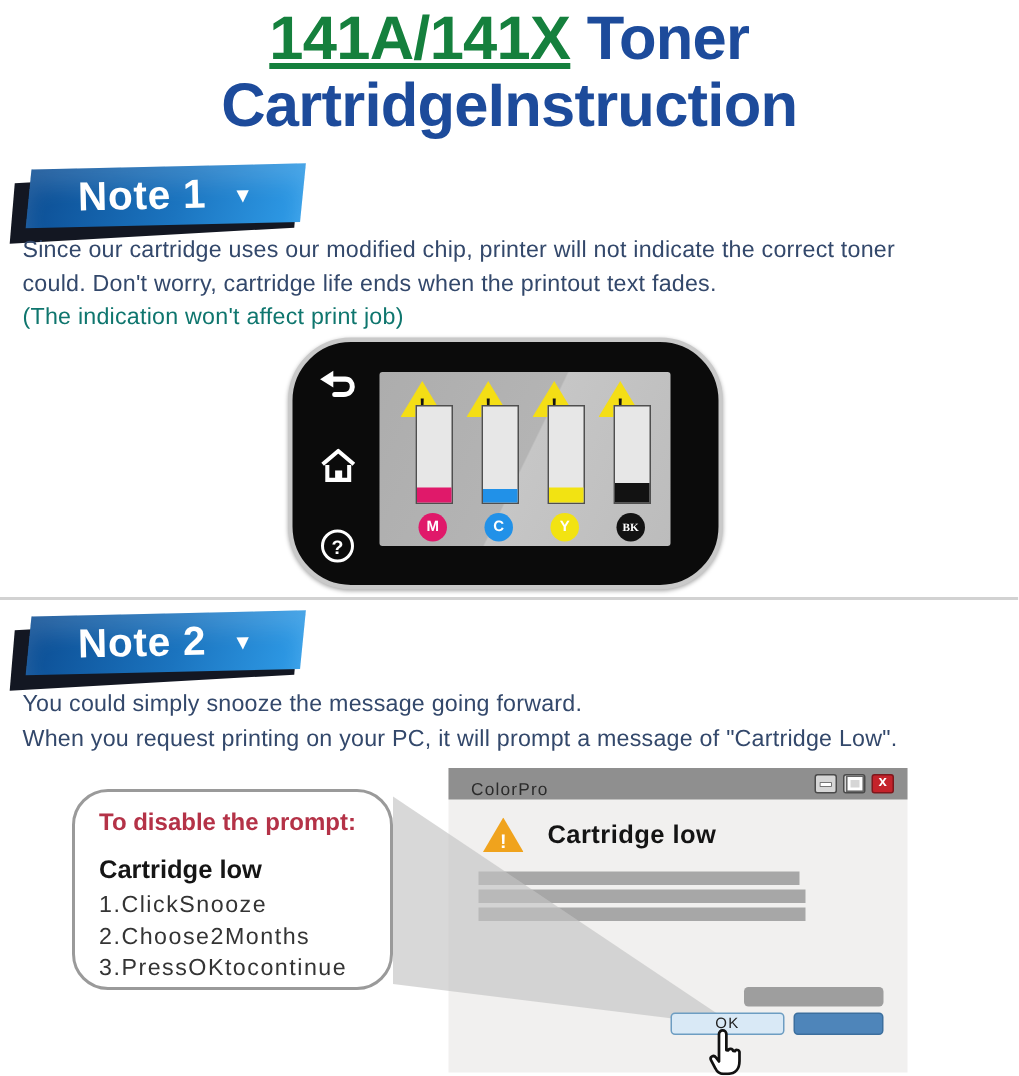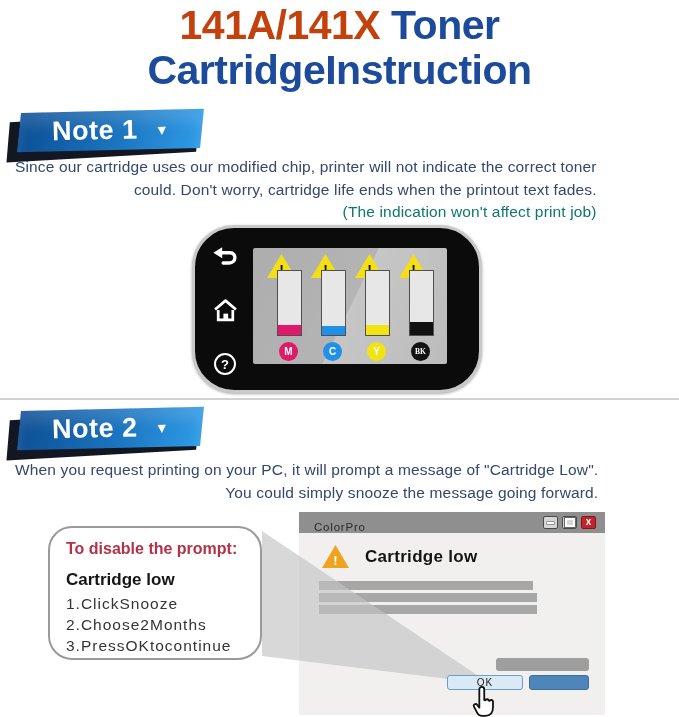--- a/index.html
+++ b/index.html
@@ -9,40 +9,40 @@
     background:#ffffff; overflow:hidden;
     font-family:"Liberation Sans", sans-serif;
   }
 
   
   .title {
     position:absolute; left:0; right:0; top:3px; text-align:center;
     font-size:41px; line-height:45px; font-weight:700; letter-spacing:-0.5px;
     color:#1d4b9b;
   }
-  .title .hl { color:#c2410c; }
+  .title .hl { color:#15803d;text-decoration:underline; }
 
   
   .note-banner { position:absolute; left:16px; width:188px; height:42px; }
   .nb-back {
     position:absolute; left:-8px; top:6px; width:190px; height:40px;
     background:#131722; transform:rotate(-3.2deg) skewX(-8deg);
   }
   .nb-face {
     position:absolute; left:3px; top:0; width:183px; height:39px;
     background:linear-gradient(103deg,#0c4d93 0%,#1b74bf 55%,#2f9ce8 100%);
     box-shadow:inset 0 12px 14px rgba(255,255,255,0.14);
     transform:rotate(-1.3deg) skewX(-7deg);
     display:flex; align-items:center; justify-content:center; gap:18px;
   }
   .nb-label { transform:skewX(7deg); color:#fff; font-size:27px; font-weight:700; letter-spacing:0.5px; }
   .nb-tri { transform:skewX(7deg); color:#fff; font-size:14px; line-height:14px; }
 
   
-  .para { position:absolute; left:15px; font-size:15.5px; line-height:22.5px; letter-spacing:0.15px; color:#33486b; white-space:nowrap;text-align:right; }
+  .para { position:absolute; left:15px; font-size:15.5px; line-height:22.5px; letter-spacing:0.15px; color:#33486b; white-space:nowrap; }
   .para .red { color:#0f766e; }
 
   
   .printer {
     position:absolute; left:192px; top:225px; width:290px; height:168px;
     background:#0b0b0b; border:3px solid #c9c9c9; border-radius:42px;
     box-shadow:0 1px 3px rgba(0,0,0,0.35);
   }
   .printer-icons {
     position:absolute; left:12px; top:15px; width:36px; height:134px;
@@ -214,22 +214,22 @@
 
   <div class="note-banner" style="top:409px;">
     <div class="nb-back"></div>
     <div class="nb-face">
       <span class="nb-label">Note 2</span>
       <span class="nb-tri">▼</span>
     </div>
   </div>
 
   <div class="para" style="top:459px;">
+    <div>You could simply snooze the message going forward.</div>
     <div>When you request printing on your PC, it will prompt a message of "Cartridge Low".</div>
-    <div>You could simply snooze the message going forward.</div>
   </div>
 
   <div class="dialog">
     <div class="titlebar">
       <span class="titlebar-text">ColorPro</span>
       <div class="winbtns">
         <div class="winbtn min"></div>
         <div class="winbtn max"></div>
         <div class="winbtn close"></div>
       </div>

